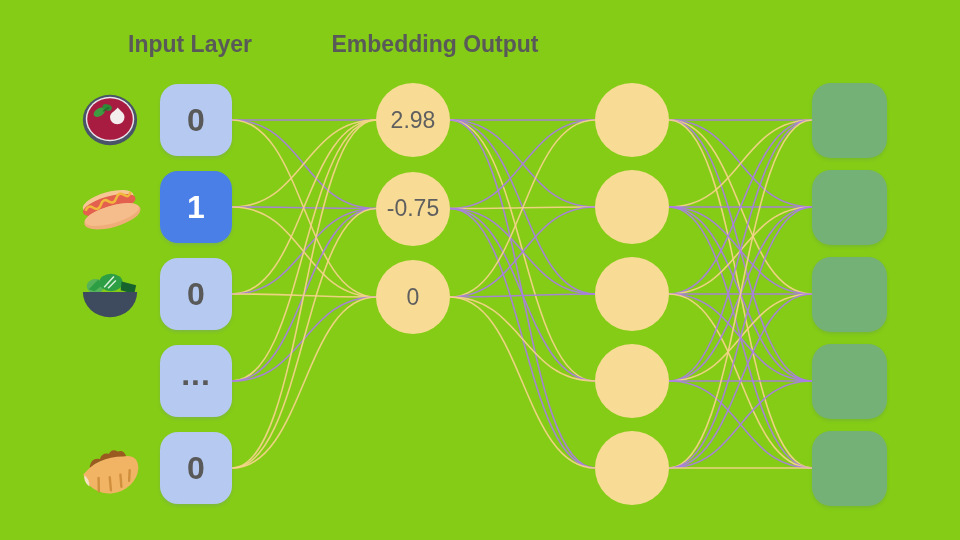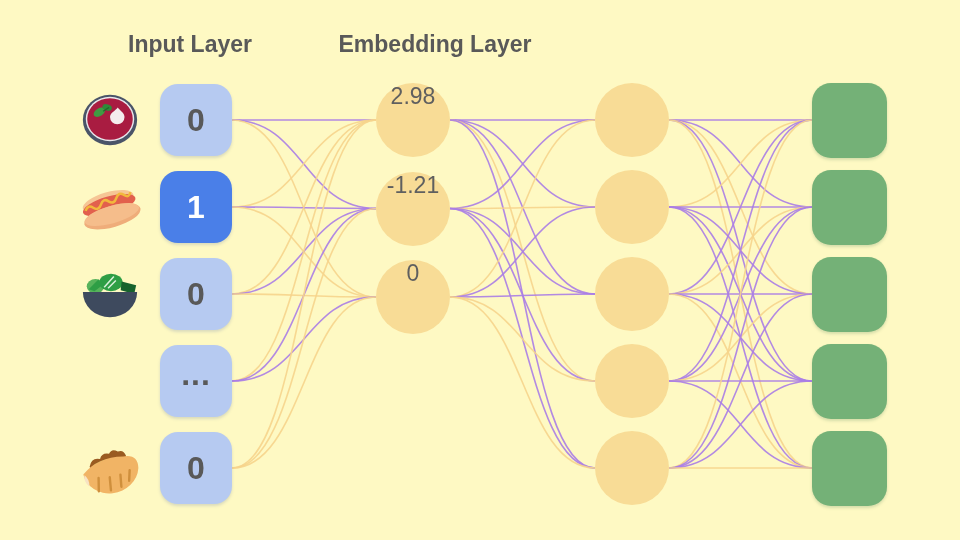--- a/index.html
+++ b/index.html
@@ -1,36 +1,36 @@
 <!DOCTYPE html>
 <html><head>
 <meta charset="utf-8">
 <style>
   html,body{margin:0;padding:0;background:#fff;}
   #canvas{
-    position:relative;width:960px;height:540px;background:#fef9c3;overflow:hidden;
+    position:relative;width:960px;height:540px;background:#84cc16;overflow:hidden;
     font-family:"Liberation Sans", sans-serif;
   }
   #edges{position:absolute;left:0;top:0;}
   .layer-title{
     position:absolute;top:31px;transform:translateX(-50%);
     font-size:23px;font-weight:700;color:var(--title-text);white-space:nowrap;
   }
   .input-node{
     position:absolute;left:160px;width:72px;height:72px;border-radius:18px;
     background:var(--input-node);display:flex;align-items:center;justify-content:center;
     box-shadow:0 2px 3px rgba(110,130,170,.25);
   }
   .input-node span{font-size:32px;font-weight:700;color:var(--input-node-text);}
   .input-node.active{background:var(--input-node-active);}
   .input-node.active span{color:var(--input-node-active-text);}
   .input-node span.ellipsis{margin-top:-14px;letter-spacing:1px;}
   .emb-node{
     position:absolute;left:376px;width:74px;height:74px;border-radius:50%;
-    background:var(--embedding-node);display:flex;align-items:flex-start;justify-content:center;
+    background:var(--embedding-node);display:flex;align-items:center;justify-content:center;
   }
   .emb-node span{font-size:23px;color:var(--embedding-node-text);}
   .hidden-node{
     position:absolute;left:595px;width:74px;height:74px;border-radius:50%;
     background:var(--hidden-node);
   }
   .output-node{
     position:absolute;left:812px;width:75px;height:75px;border-radius:19px;
     background:var(--output-node);box-shadow:0 2px 3px rgba(90,140,95,.25);
   }
@@ -93,21 +93,21 @@
       <path d="M669 381 C740.5 381 740.5 381 812 381" fill="none" stroke="#aa7de6" stroke-width="1.6" stroke-opacity="0.9"></path>
       <path d="M669 381 C740.5 381 740.5 468 812 468" fill="none" stroke="#aa7de6" stroke-width="1.6" stroke-opacity="0.9"></path>
       <path d="M669 468 C740.5 468 740.5 120 812 120" fill="none" stroke="#f6d48c" stroke-width="1.6" stroke-opacity="0.9"></path>
       <path d="M669 468 C740.5 468 740.5 207 812 207" fill="none" stroke="#aa7de6" stroke-width="1.6" stroke-opacity="0.9"></path>
       <path d="M669 468 C740.5 468 740.5 294 812 294" fill="none" stroke="#aa7de6" stroke-width="1.6" stroke-opacity="0.9"></path>
       <path d="M669 468 C740.5 468 740.5 381 812 381" fill="none" stroke="#aa7de6" stroke-width="1.6" stroke-opacity="0.9"></path>
       <path d="M669 468 C740.5 468 740.5 468 812 468" fill="none" stroke="#f6d48c" stroke-width="1.6" stroke-opacity="0.9"></path>
     </svg>
 
   <div class="layer-title" style="left:190px">Input Layer</div>
-  <div class="layer-title" style="left:435px">Embedding Layer</div>
+  <div class="layer-title" style="left:435px">Embedding Output</div>
 
   <svg class="food-icon" style="top:89px" viewBox="0 0 64 64">
     <ellipse cx="32" cy="32" rx="28" ry="26" fill="#4a5468"></ellipse>
     <ellipse cx="32" cy="31" rx="25" ry="23" fill="#e9e7ec"></ellipse>
     <ellipse cx="32" cy="31" rx="23.5" ry="21.5" fill="#a91c41"></ellipse>
     <path d="M40 19c2.5 3.5 7 5.5 7 10a7.5 7.5 0 0 1-15 0c0-4.5 5.5-6.5 8-10z" fill="#f4eded"></path>
     <ellipse cx="21" cy="24" rx="6.5" ry="4" fill="#3f9b42" transform="rotate(-32 21 24)"></ellipse>
     <ellipse cx="29" cy="19" rx="5" ry="3.2" fill="#2f8a38" transform="rotate(18 29 19)"></ellipse>
     <path d="M25 23l6-4" stroke="#226b2b" stroke-width="1.4" fill="none"></path>
   </svg>
@@ -154,21 +154,21 @@
       <span class="ellipsis">...</span>
     </div>
   <div class="input-node" style="top:432px">
       <span>0</span>
     </div>
 
   <div class="emb-node" style="top:83px">
       <span>2.98</span>
     </div>
   <div class="emb-node" style="top:171.5px">
-      <span>-1.21</span>
+      <span>-0.75</span>
     </div>
   <div class="emb-node" style="top:260px">
       <span>0</span>
     </div>
 
   <div class="hidden-node" style="top:83px"></div>
   <div class="hidden-node" style="top:170px"></div>
   <div class="hidden-node" style="top:257px"></div>
   <div class="hidden-node" style="top:344px"></div>
   <div class="hidden-node" style="top:431px"></div>

